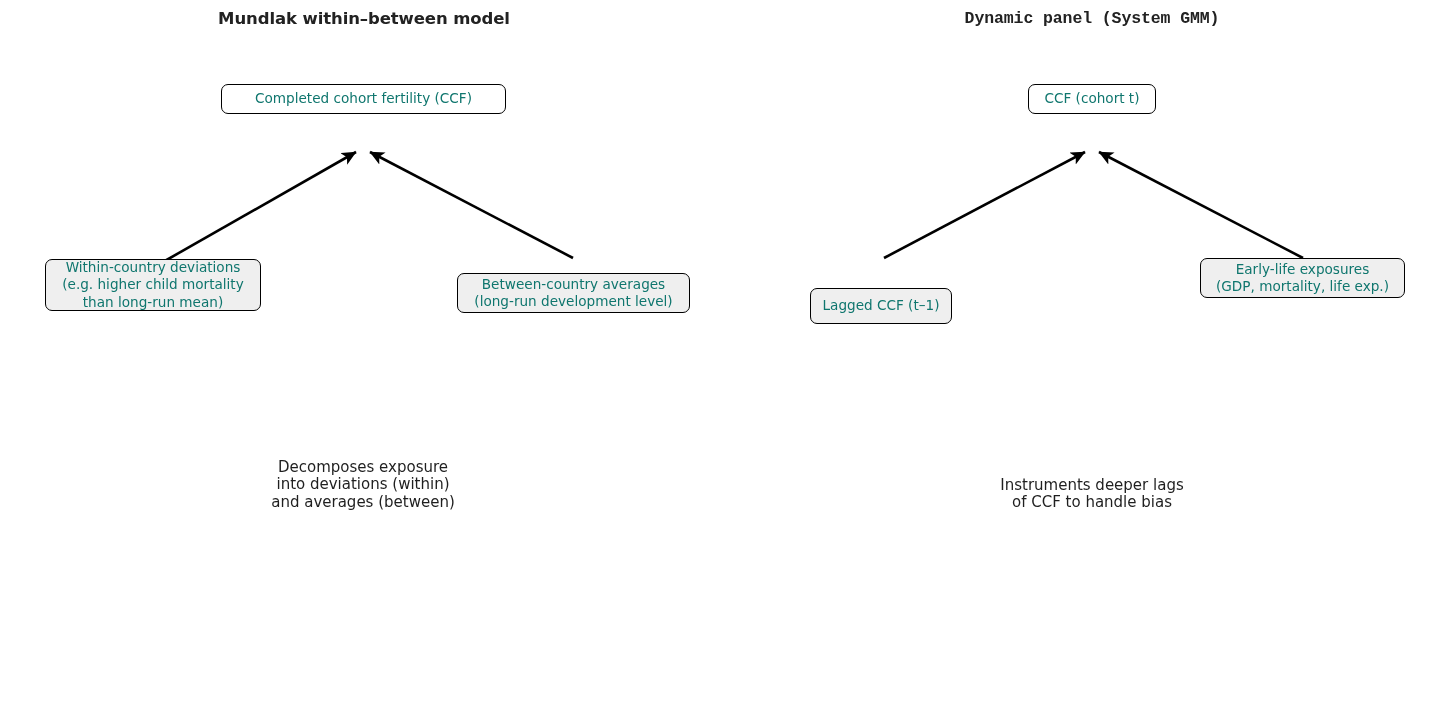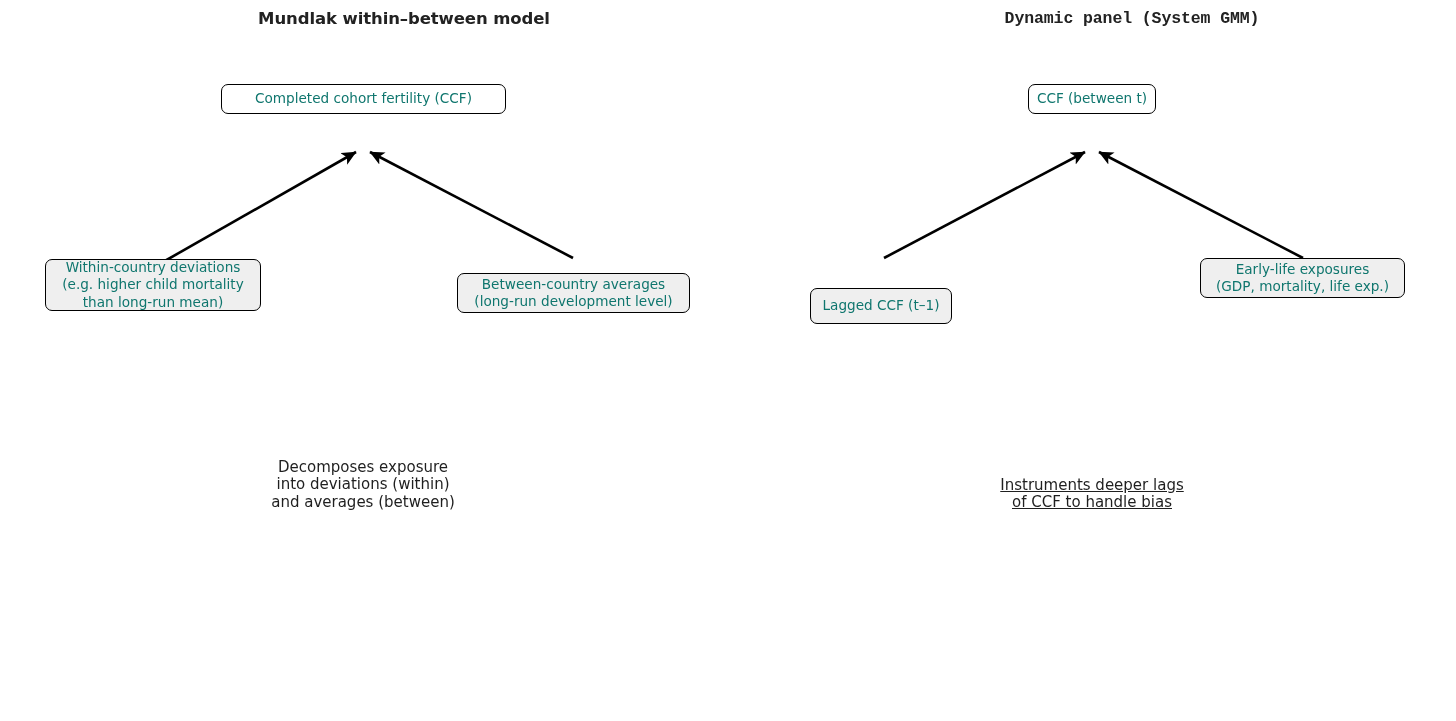--- a/index.html
+++ b/index.html
@@ -27,21 +27,20 @@
     position: absolute;
     top: 9px;
     left: 0;
     width: 100%;
     text-align: center;
     font-size: 16.5px;
     font-weight: bold;
     letter-spacing: -0.1px;
     color: #222222;
     white-space: nowrap;
-    padding-left: 40px;
   }
 
   .node {
     position: absolute;
     box-sizing: border-box;
     border: 1.7px solid #000000;
     border-radius: 7px;
     display: flex;
     align-items: center;
     justify-content: center;
@@ -104,21 +103,21 @@
 (long-run development level)</div>
 
 <div class="caption" style="left:213px; top:459px; width:300px;">Decomposes exposure
 into deviations (within)
 and averages (between)</div>
 
 <div class="panel" id="panel-right">
   <div class="panel-title">Dynamic panel (System GMM)</div>
 </div>
 
-<div class="node" style="left:1028px; top:84px; width:128px; height:30px;">CCF (between t)</div>
+<div class="node" style="left:1028px; top:84px; width:128px; height:30px;">CCF (cohort t)</div>
 
 <div class="node shaded" style="left:810px; top:288px; width:142px; height:36px;">Lagged CCF (t–1)</div>
 
 <div class="node shaded" style="left:1200px; top:258px; width:205px; height:40px;">Early-life exposures
 (GDP, mortality, life exp.)</div>
 
-<div class="caption" style="left:942px; top:477px; width:300px;text-decoration:underline;">Instruments deeper lags
+<div class="caption" style="left:942px; top:477px; width:300px;">Instruments deeper lags
 of CCF to handle bias</div>
 
 </body></html>

